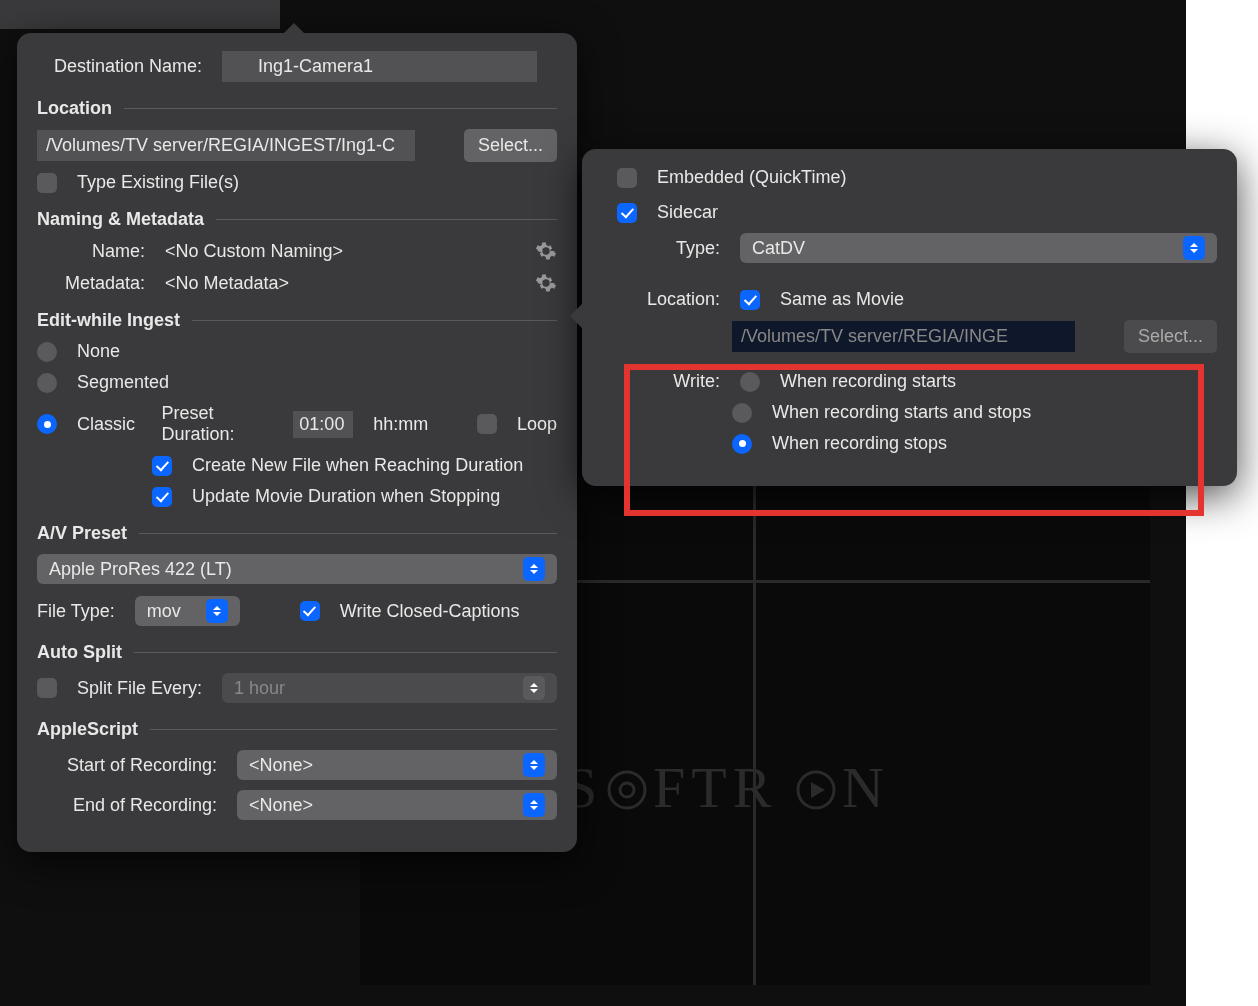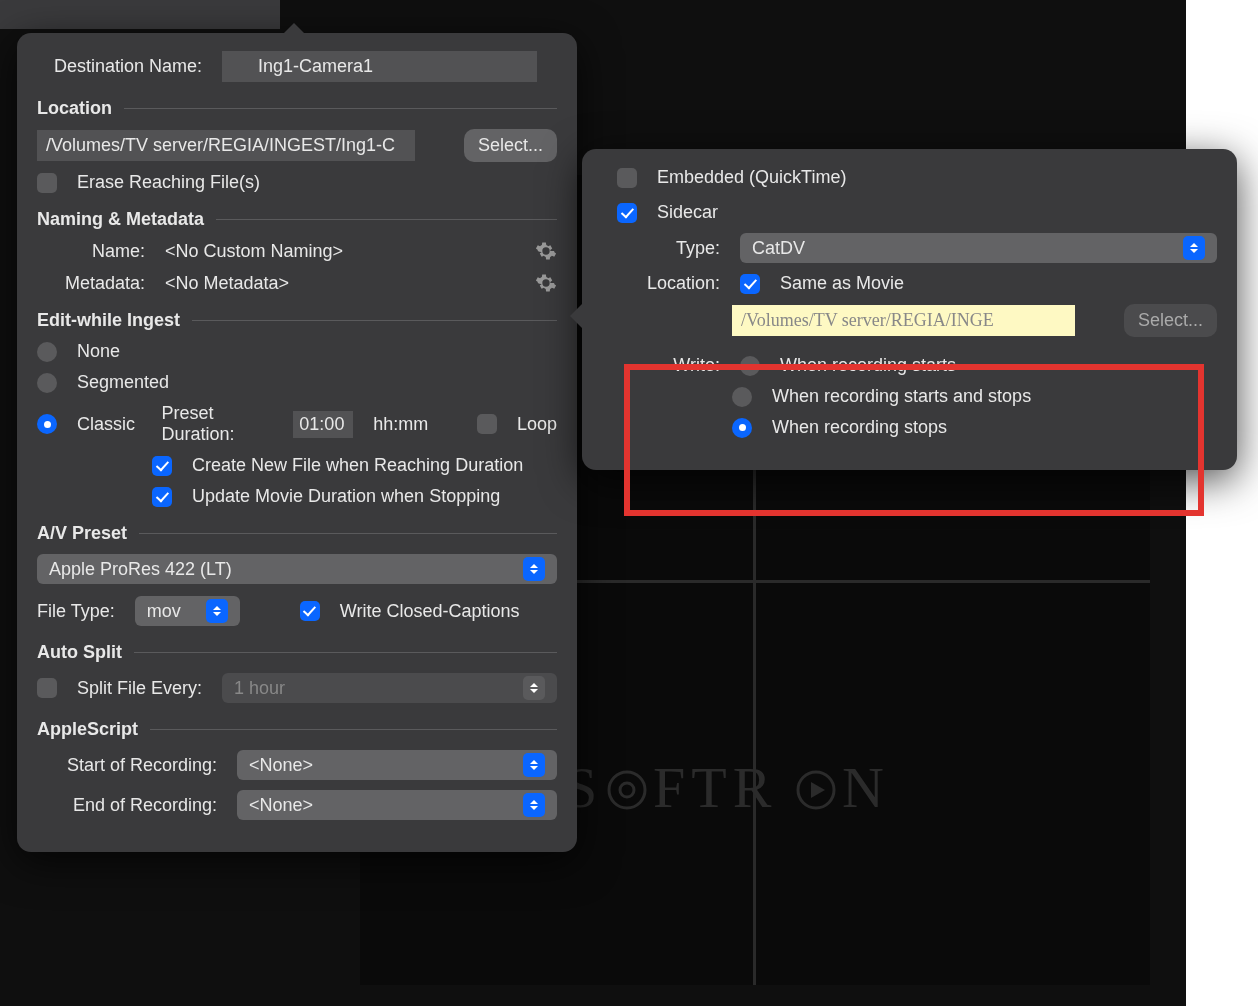--- a/index.html
+++ b/index.html
@@ -128,29 +128,28 @@
     }
     .text-input {
       background: #525254;
       border: none;
       padding: 5px 9px;
       color: #e8e8e8;
       font-size: 18px;
       border-radius: 0;
     }
     .text-input.dim {
-      background: #fef9c3;
+      background: #0f172a;
       color: #888;
-      font-family: Liberation Serif, serif;
     }
     .btn {
       background: #636365;
       border: none;
       padding: 6px 14px;
-      border-radius: 10px;
+      border-radius: 5px;
       color: #e8e8e8;
       font-size: 18px;
       cursor: pointer;
       margin-left: 29px;
     }
     .btn.dim {
       background: #4b4b4d;
       color: #aaa;
     }
     .select {
@@ -280,21 +279,21 @@
   <div class="section-header">
     <span>Location</span>
     <div class="hline"></div>
   </div>
   <div class="row">
     <input class="text-input" style="flex: 1 1 0%;" value="/Volumes/TV server/REGIA/INGEST/Ing1-C">
     <button class="btn">Select...</button>
   </div>
   <div class="row">
     <span class="checkbox"></span>
-    <span>Erase Reaching File(s)</span>
+    <span>Type Existing File(s)</span>
   </div>
 
   <div class="section-header">
     <span>Naming &amp; Metadata</span>
     <div class="hline"></div>
   </div>
   <div class="row">
     <span class="label-right" style="width:108px">Name:</span>
     <span style="flex:1">&lt;No Custom Naming&gt;</span>
     <svg class="gear-icon" viewBox="0 0 24 24">
@@ -423,21 +422,21 @@
     <span class="label-right" style="width:118px">Type:</span>
     <div class="select" style="flex:1">
       <span>CatDV</span>
       <span class="select-arrows">
           <span class="arrow-up"></span>
           <span class="arrow-down"></span>
         </span>
     </div>
   </div>
 
-  <div class="row" style="margin-top:10px">
+  <div class="row" style="margin-top:26px">
     <span class="label-right" style="width:118px">Location:</span>
     <span class="checkbox checked"></span>
     <span>Same as Movie</span>
   </div>
   <div class="row" style="margin-left:130px">
     <input class="text-input dim" style="flex: 1 1 0%;" value="/Volumes/TV server/REGIA/INGE">
     <button class="btn dim">Select...</button>
   </div>
 
   <div class="row" style="margin-top:18px">

